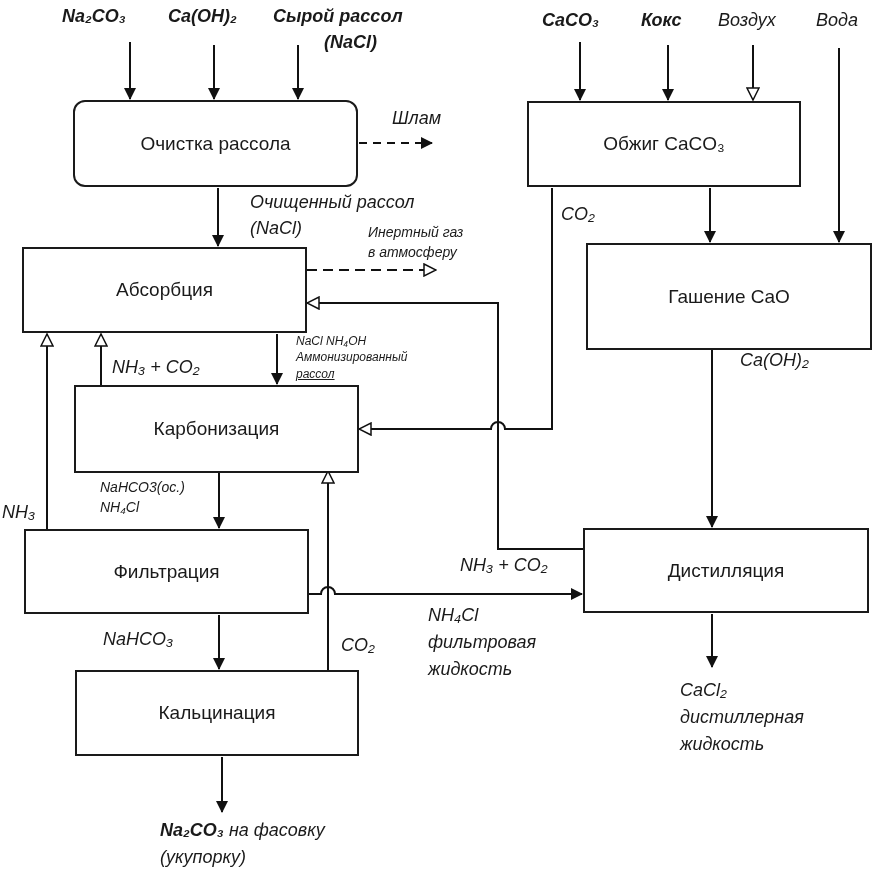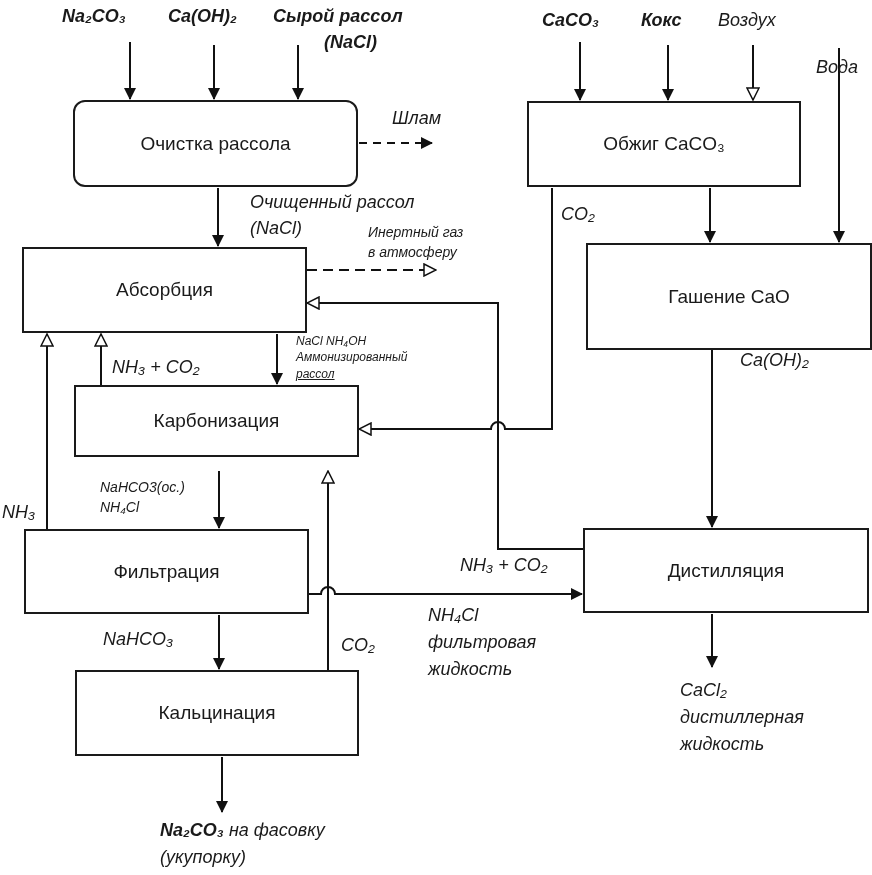--- a/index.html
+++ b/index.html
@@ -64,35 +64,35 @@
     <line x1="710" y1="188" x2="710" y2="242" marker-end="url(#arrF)"></line>
 
     <line x1="712" y1="329" x2="712" y2="527" marker-end="url(#arrF)"></line>
 
     <line x1="712" y1="614" x2="712" y2="667" marker-end="url(#arrF)"></line>
   </g>
 </svg>
 
 <div class="box" style="left:73px;top:100px;width:285px;height:87px;border-radius:12px;">Очистка рассола</div>
 <div class="box" style="left:22px;top:247px;width:285px;height:86px;">Абсорбция</div>
-<div class="box" style="left:74px;top:385px;width:285px;height:72px;">Карбонизация</div>
+<div class="box" style="left:74px;top:385px;width:285px;height:88px;">Карбонизация</div>
 <div class="box" style="left:24px;top:529px;width:285px;height:85px;">Фильтрация</div>
 <div class="box" style="left:75px;top:670px;width:284px;height:86px;">Кальцинация</div>
 <div class="box" style="left:527px;top:101px;width:274px;height:86px;">Обжиг CaCO₃</div>
 <div class="box" style="left:586px;top:243px;width:286px;height:107px;">Гашение CaO</div>
 <div class="box" style="left:583px;top:528px;width:286px;height:85px;">Дистилляция</div>
 
 <div class="lbl bold" style="left:62px;top:4px;">Na₂CO₃</div>
 <div class="lbl bold" style="left:168px;top:4px;">Ca(OH)₂</div>
 <div class="lbl bold" style="left:273px;top:4px;">Сырой рассол</div>
 <div class="lbl bold" style="left:324px;top:30px;">(NaCl)</div>
 <div class="lbl bold" style="left:542px;top:8px;">CaCO₃</div>
 <div class="lbl bold" style="left:641px;top:8px;">Кокс</div>
 <div class="lbl" style="left:718px;top:8px;">Воздух</div>
-<div class="lbl" style="left:816px;top:8px;margin-top:47px;">Вода</div>
+<div class="lbl" style="left:816px;top:8px;">Вода</div>
 
 <div class="lbl" style="left:392px;top:106px;">Шлам</div>
 <div class="lbl" style="left:250px;top:190px;">Очищенный рассол</div>
 <div class="lbl" style="left:250px;top:216px;">(NaCl)</div>
 <div class="lbl small" style="left:368px;top:224px;">Инертный газ</div>
 <div class="lbl small" style="left:368px;top:244px;">в атмосферу</div>
 <div class="lbl xs" style="left:296px;top:334px;">NaCl NH₄OH</div>
 <div class="lbl xs" style="left:296px;top:350px;">Аммонизированный</div>
 <div class="lbl xs" style="left:296px;top:367px;text-decoration:underline;">рассол</div>
 <div class="lbl" style="left:112px;top:355px;">NH₃ + CO₂</div>

